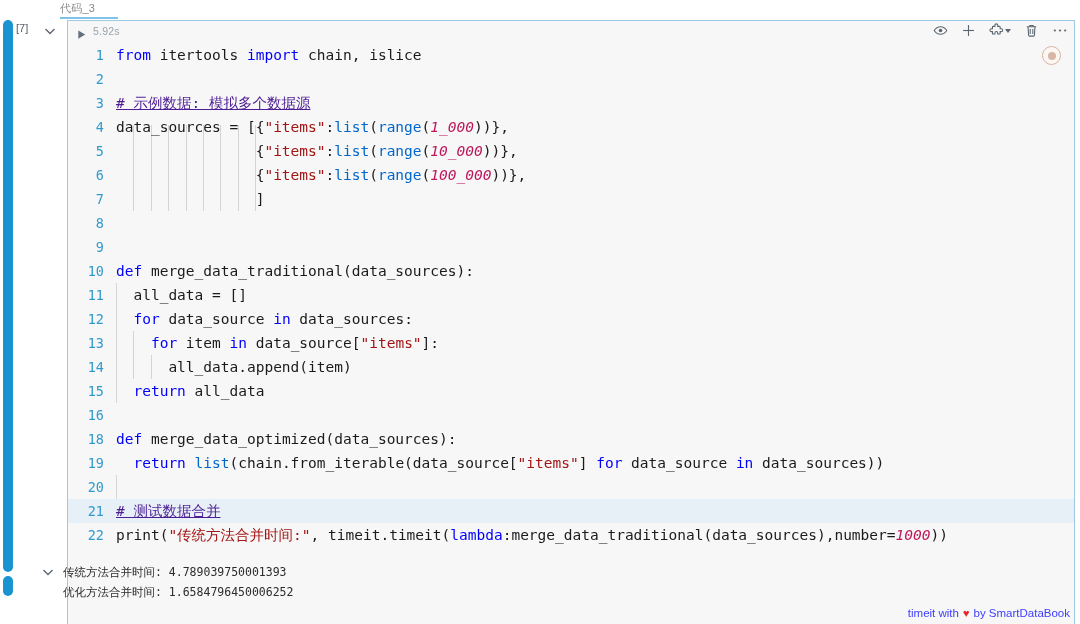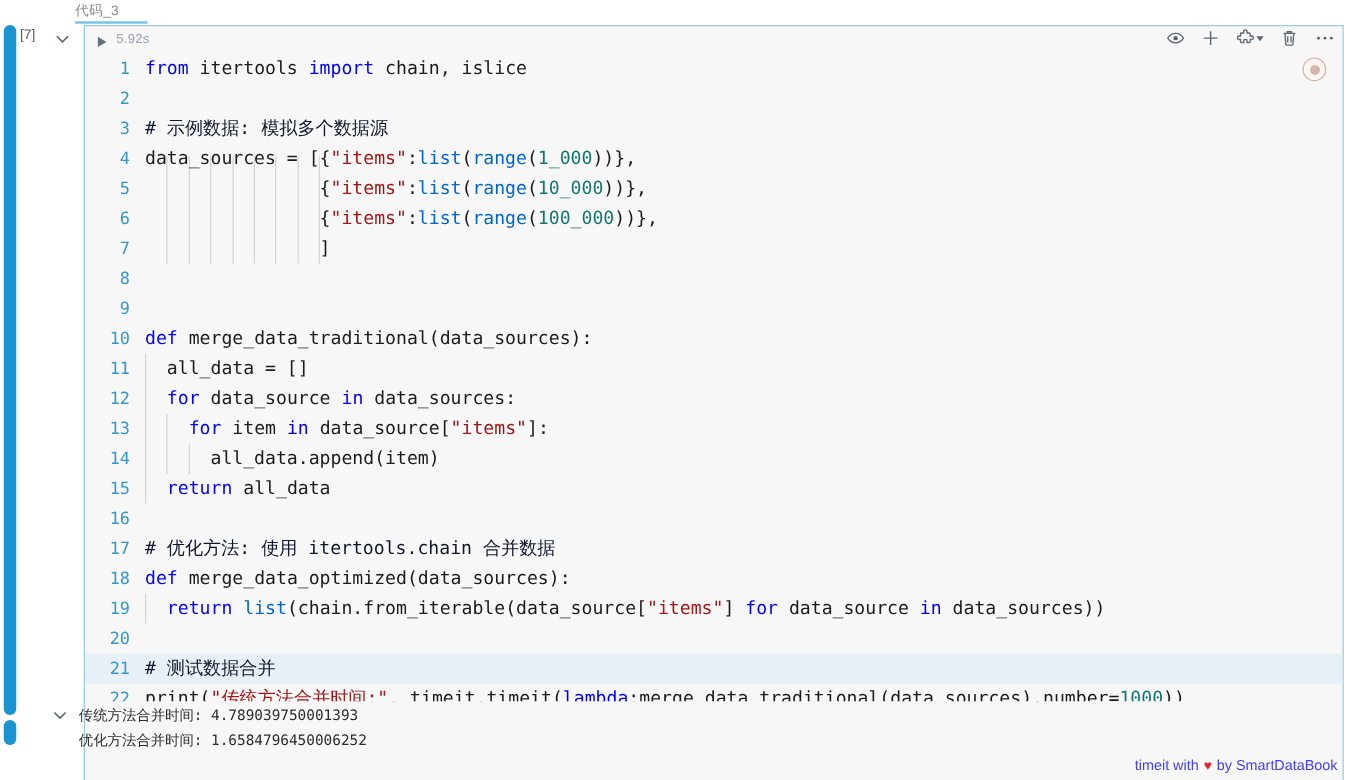--- a/index.html
+++ b/index.html
@@ -170,22 +170,22 @@
     position: absolute;
     top: 0; bottom: 0;
     width: 1px;
     background: #d4d4d4;
   }
 
   
   .kw   { color: #0000ff; }
   .fn   { color: #0066cc; }
   .str  { color: #a31515; }
-  .num  { color: #0f766e; }
-  .cmt  { color: #0f172a; }
+  .num  { color: #be185d; font-style: italic; }
+  .cmt  { color: #4c1d95; text-decoration: underline; }
   .pl   { color: #1b1b1b; }
 
   
   .out-chevron {
     position: absolute;
     left: 40px; top: 564px;
     width: 16px; height: 16px;
     color: #5a6570;
   }
   .output {
@@ -305,21 +305,20 @@
         <div class="code-line"><span class="ln">7</span><span class="code-text"><span class="pl">                ]</span></span></div>
         <div class="code-line"><span class="ln">8</span><span class="code-text"></span></div>
         <div class="code-line"><span class="ln">9</span></div>
         <div class="code-line"><span class="ln">10</span><span class="code-text"><span class="kw">def</span><span class="pl"> merge_data_traditional(data_sources):</span></span></div>
         <div class="code-line"><span class="ln">11</span><span class="code-text"><span class="pl">  all_data = []</span></span></div>
         <div class="code-line"><span class="ln">12</span><span class="code-text"><span class="pl">  </span><span class="kw">for</span><span class="pl"> data_source </span><span class="kw">in</span><span class="pl"> data_sources:</span></span></div>
         <div class="code-line"><span class="ln">13</span><span class="code-text"><span class="pl">    </span><span class="kw">for</span><span class="pl"> item </span><span class="kw">in</span><span class="pl"> data_source[</span><span class="str">"items"</span><span class="pl">]:</span></span></div>
         <div class="code-line"><span class="ln">14</span><span class="code-text"><span class="pl">      all_data.append(item)</span></span></div>
         <div class="code-line"><span class="ln">15</span><span class="code-text"><span class="pl">  </span><span class="kw">return</span><span class="pl"> all_data</span></span></div>
         <div class="code-line"><span class="ln">16</span><span class="code-text"></span></div>
-        <div class="code-line"><span class="ln">17</span><span class="code-text"><span class="cmt"># 优化方法: 使用 itertools.chain 合并数据</span></span></div>
         <div class="code-line"><span class="ln">18</span><span class="code-text"><span class="kw">def</span><span class="pl"> merge_data_optimized(data_sources):</span></span></div>
         <div class="code-line"><span class="ln">19</span><span class="code-text"><span class="pl">  </span><span class="kw">return</span><span class="pl"> </span><span class="fn">list</span><span class="pl">(chain.from_iterable(data_source[</span><span class="str">"items"</span><span class="pl">] </span><span class="kw">for</span><span class="pl"> data_source </span><span class="kw">in</span><span class="pl"> data_sources))</span></span></div>
         <div class="code-line"><span class="ln">20</span><span class="code-text"></span></div>
         <div class="code-line hl"><span class="ln">21</span><span class="code-text"><span class="cmt"># 测试数据合并</span></span></div>
         <div class="code-line"><span class="ln">22</span><span class="code-text"><span class="pl">print(</span><span class="str">"传统方法合并时间:"</span><span class="pl">, timeit.timeit(</span><span class="kw">lambda</span><span class="pl">:merge_data_traditional(data_sources),number=</span><span class="num">1000</span><span class="pl">))</span></span></div>
       </div>
   </div>
 
   <div class="out-chevron">
     <svg width="16" height="16" viewBox="0 0 16 16" fill="none" stroke="currentColor" stroke-width="1.3">

